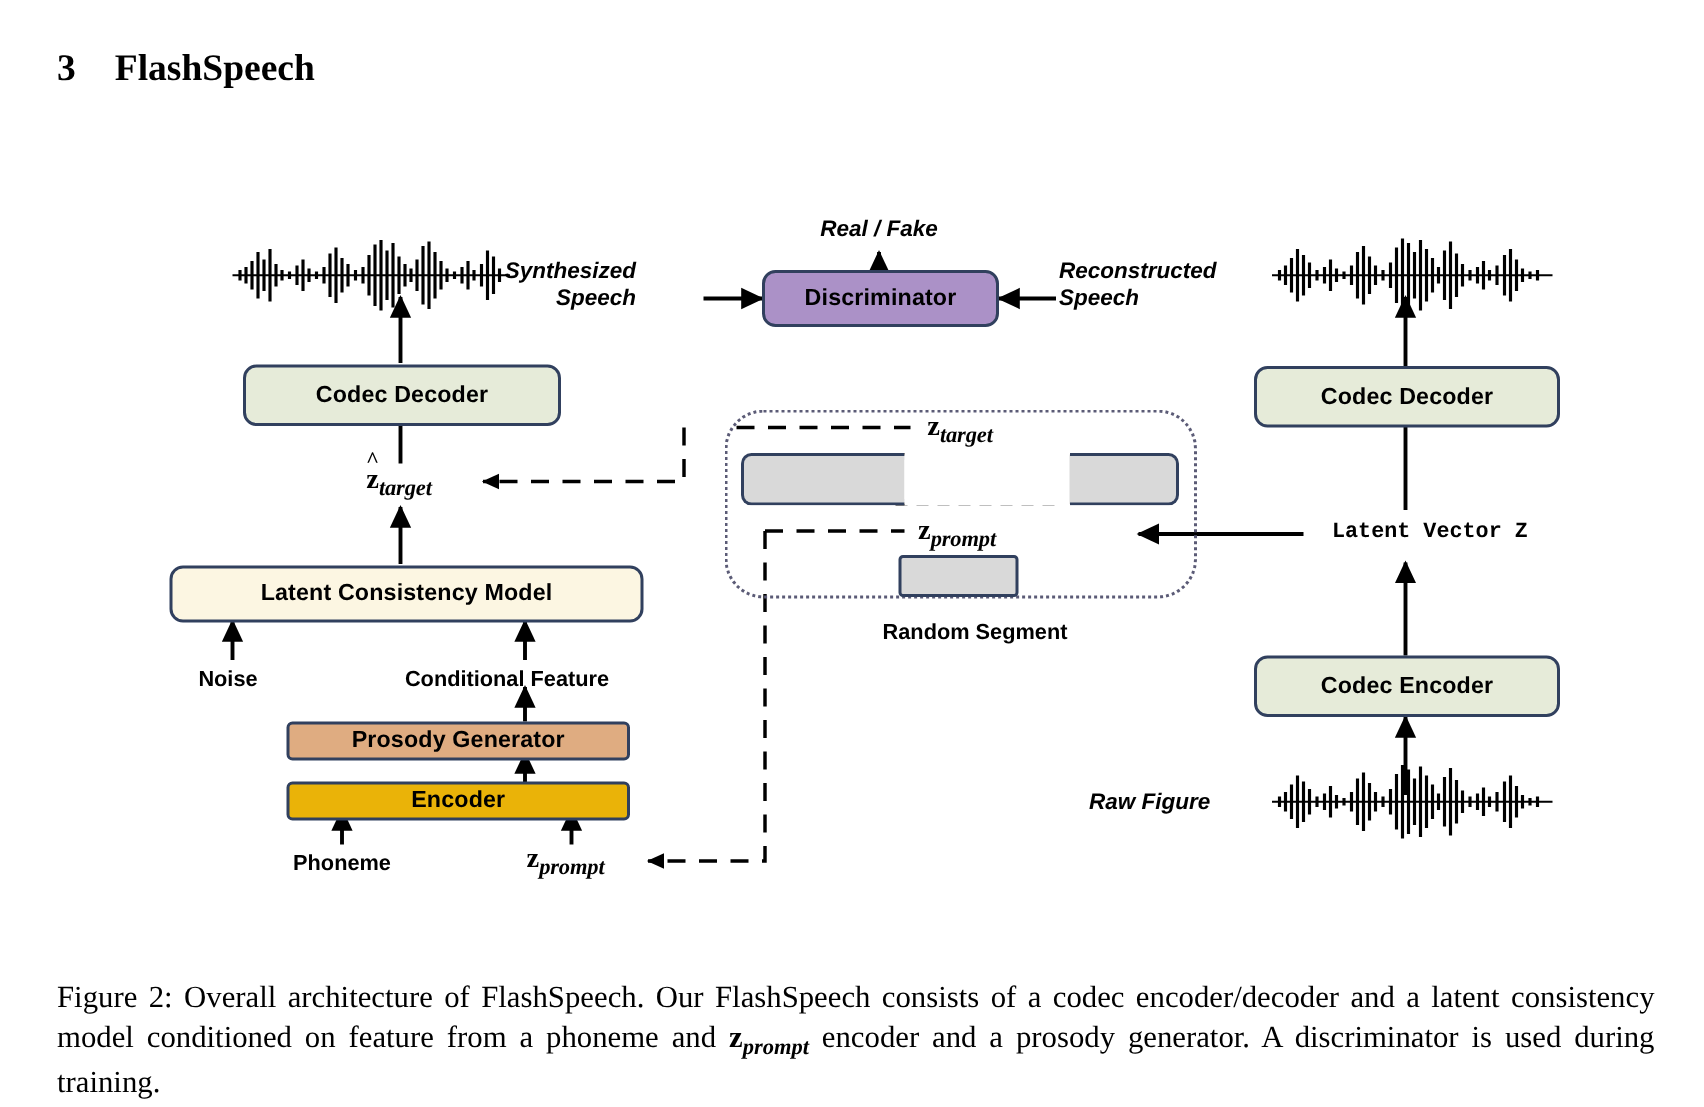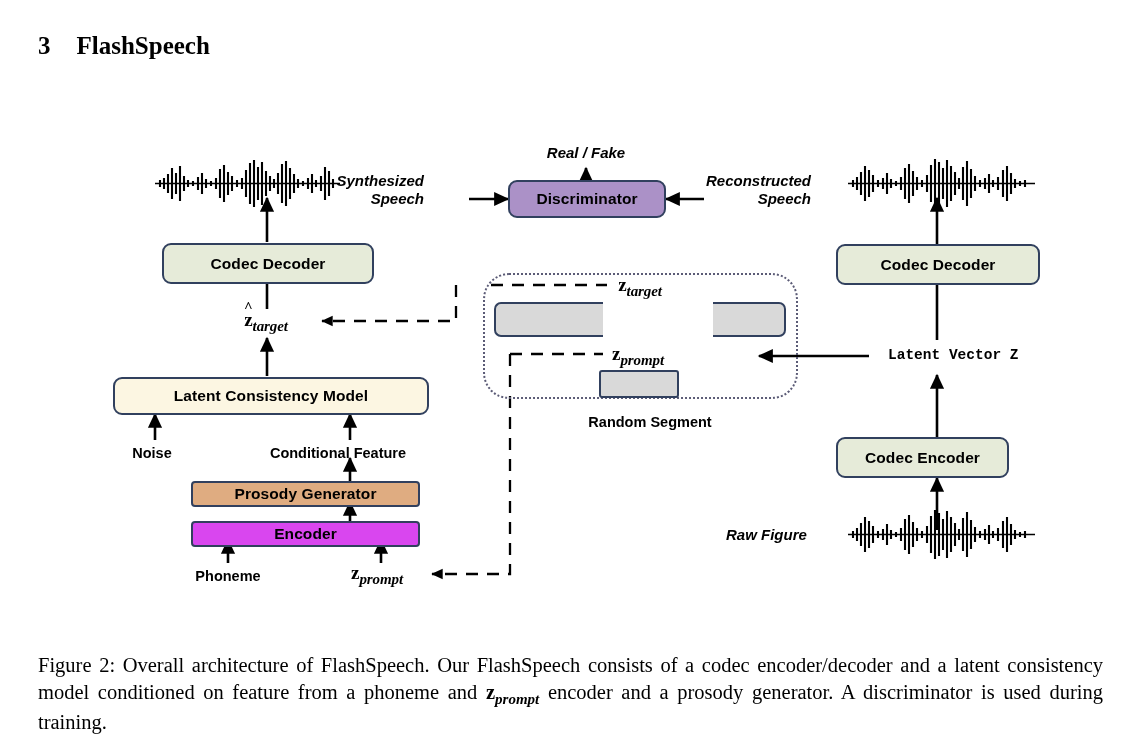--- a/index.html
+++ b/index.html
@@ -333,33 +333,33 @@
     </div>
 
     <div class="node" style="left:113px; top:267px; width:316px; height:38px; background:#fcf6e2;">
       <span>Latent Consistency Model</span>
     </div>
 
     <div class="node sq" style="left:191px; top:371px; width:229px; height:26px; background:#dfac81;">
       <span>Prosody Generator</span>
     </div>
 
-    <div class="node sq" style="left:191px; top:411px; width:229px; height:26px; background:#d946ef;text-align:center;">
+    <div class="node sq" style="left:191px; top:411px; width:229px; height:26px; background:#eab308;text-align:center;">
       <span>Encoder</span>
     </div>
 
     <div class="node" style="left:508px; top:70px; width:158px; height:38px; background:#ab91c7;">
       <span>Discriminator</span>
     </div>
 
     <div class="node" style="left:836px; top:134px; width:204px; height:41px; background:#e6ebd9;">
       <span>Codec Decoder</span>
     </div>
 
-    <div class="node" style="left:836px; top:327px; width:173px; height:41px; background:#e6ebd9;align-items:center;">
+    <div class="node" style="left:836px; top:327px; width:204px; height:41px; background:#e6ebd9;align-items:center;">
       <span>Codec Encoder</span>
     </div>
 
     <div class="seg-region" style="left:483px; top:163px; width:315px; height:126px;"></div>
 
     <div style="position:absolute; left:494px; top:192px; width:292px; height:35px;">
       <div style="position:absolute; left:0; top:0; width:109px; height:35px; box-sizing:border-box;
                   background:#d9d9d9; border:2.3px solid #31405e; border-right:none;
                   border-radius:7px 0 0 7px;"></div>
       <div style="position:absolute; left:109px; top:0; width:110px; height:35px; box-sizing:border-box;
@@ -388,21 +388,21 @@
       <span class="base">z</span><span class="sub">prompt</span>
     </div>
 
     <div class="lbl ital center" style="left:586px; top:34px; font-size:15px;">Real / Fake</div>
 
     <div class="lbl ital center" style="left:424px; top:62px; text-align:right; transform:translateX(-100%); font-size:15px;">
       <div>Synthesized</div>
       <div>Speech</div>
     </div>
 
-    <div class="lbl ital" style="left:706px; top:62px; text-align:right; font-size:15px;">
+    <div class="lbl ital" style="left:706px; top:62px; text-align:left; font-size:15px;">
       <div>Reconstructed</div>
       <div>Speech</div>
     </div>
 
     <div class="lbl center" style="left:152px; top:335px;">Noise</div>
 
     <div class="lbl center" style="left:338px; top:335px;">Conditional Feature</div>
 
     <div class="lbl center" style="left:228px; top:458px;">Phoneme</div>
 

